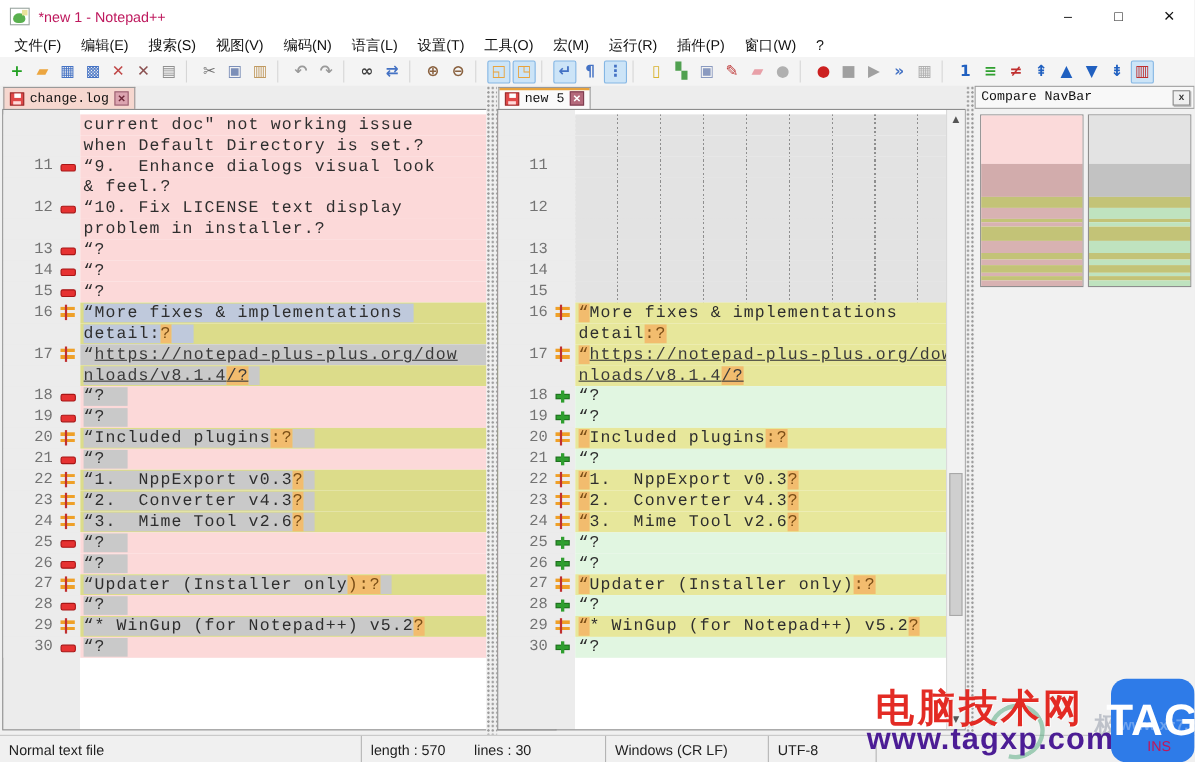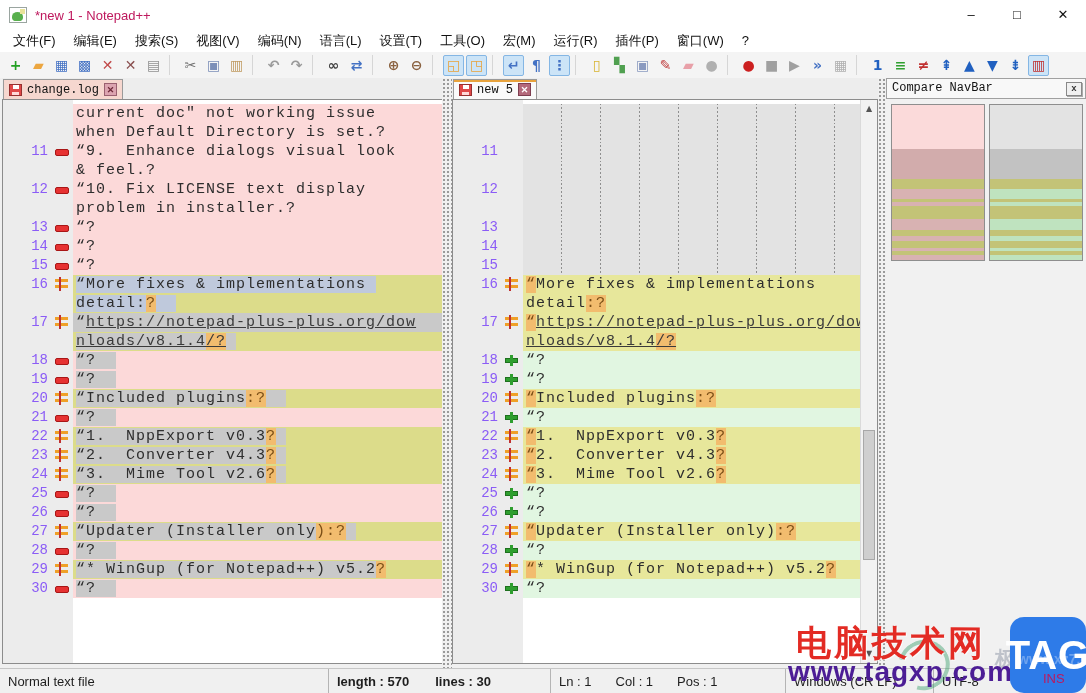--- a/index.html
+++ b/index.html
@@ -37,21 +37,21 @@
   .flop::before{content:"";position:absolute;top:0;left:3px;width:6px;height:4px;background:#FFF;}
   .flop::after{content:"";position:absolute;bottom:0;left:2px;width:7px;height:3px;background:#FFD8D8;}
   .tclose{width:13px;height:13px;margin-left:5px;display:flex;align-items:center;justify-content:center;font:bold 9px "Liberation Sans",sans-serif;}
   .tclose.pinkx{background:#DCA4B0;border:1px solid #9A6070;color:#6E2838;}
   .tclose.redx{background:#B4697B;border:1px solid #7E3E50;color:#FFF;}
 
   .edbody{position:absolute;top:21px;left:0;right:0;bottom:0;border:1px solid #8C8C8C;background:linear-gradient(90deg,#ECECEC 0 70px,#FFFFFF 70px);overflow:hidden;}
   .rows{position:absolute;top:4px;left:0;right:17px;}
   .crow{display:flex;height:19px;}
   .gut{flex:0 0 70px;background:#ECECEC;display:flex;align-items:center;}
-  .ln{flex:1;text-align:right;color:#8b5cf6;font:14px/19px "Liberation Mono",monospace;padding-right:5px;}
+  .ln{flex:1;text-align:right;color:#737373;font:14px/19px "Liberation Mono",monospace;padding-right:5px;}
   .mk{width:20px;height:19px;position:relative;flex:0 0 20px;}
   .mk.removed::before{content:"";position:absolute;left:2px;top:7px;width:12px;height:5px;background:#E63232;border:1px solid #A81616;border-radius:2px;}
   .mk.changed::before{content:"";position:absolute;left:2px;top:4px;width:13px;height:10px;
      background:linear-gradient(180deg,#EFA028 0 3px,transparent 3px 6px,#EFA028 6px 9px,transparent 9px);}
   .mk.changed::after{content:"";position:absolute;left:6px;top:2px;width:2px;height:14px;background:#C03030;}
   .mk.added::before{content:"";position:absolute;left:3px;top:8px;width:11px;height:3px;background:#2F9E2F;box-shadow:0 0 0 1px #1E701E;}
   .mk.added::after{content:"";position:absolute;left:7px;top:4px;width:3px;height:11px;background:#2F9E2F;}
   .txt{flex:1;font:15px/19px "Liberation Mono",monospace;letter-spacing:1px;color:#2E2E2E;white-space:pre;overflow:hidden;padding-left:3px;}
   .bg-pink{background:#FCD9D9;}
   .bg-yellow{background:#DCDC8A;}
@@ -84,21 +84,21 @@
   .nbclose{position:absolute;right:3px;top:3px;width:16px;height:14px;background:#F0F0F0;border:1px solid #888;box-shadow:1px 1px 0 #AAA;font:bold 9px/12px "Liberation Mono",monospace;text-align:center;color:#333;}
   .mmcol{position:absolute;top:26px;width:94px;border:1px solid #8E8E8E;background:#FFF;}
   #mm-left{left:5px;} #mm-right{left:103px;}
   .stripe{width:100%;}
 
   
   #statusbar{position:absolute;left:0;bottom:0;width:1086px;height:25px;background:#F0F0F0;border-top:1px solid #C6C6C6;display:flex;font-size:13px;color:#1E1E1E;}
   .scell{display:flex;align-items:center;padding-left:8px;height:100%;text-align:right;}
   .scell + .scell{border-left:1px solid #B4B4B4;}
   #sc-doctype{width:328px;}
-  #sc-len{width:222px;gap:26px;font-weight:bold;}
+  #sc-len{width:222px;gap:26px;}
   #sc-pos{width:235px;gap:24px;}
   #sc-eol{width:148px;}
   #sc-enc{width:98px;}
   #sc-ins{flex:1;}
 
   
   .wm-swirl{position:absolute;left:898px;top:640px;width:52px;height:50px;border:4px solid rgba(60,160,110,.45);border-left-color:transparent;border-radius:50%;transform:rotate(-30deg);z-index:52;}
   .wm-bgtext{position:absolute;left:995px;top:645px;color:rgba(115,125,145,.40);font:bold 21px "Liberation Sans",sans-serif;z-index:53;white-space:nowrap;}
   .wm-site{position:absolute;left:796px;top:620px;font:bold 35px "Liberation Sans",sans-serif;color:#E32B24;letter-spacing:3px;z-index:60;text-shadow:1px 1px 0 rgba(255,255,255,.7);}
   .wm-url{position:absolute;left:788px;top:656px;font:bold 28px "Liberation Sans",sans-serif;color:#4c1d95;letter-spacing:1px;z-index:60;}
@@ -633,25 +633,20 @@
 </div>
 
 <div id="statusbar">
   <div class="scell" id="sc-doctype">
       <span>Normal text file</span>
     </div>
   <div class="scell" id="sc-len">
     <span>length : 570</span>
     <span>lines : 30</span>
   </div>
-  <div class="scell" id="sc-pos">
-    <span>Ln : 1</span>
-    <span>Col : 1</span>
-    <span>Pos : 1</span>
-  </div>
   <div class="scell" id="sc-eol">
       <span>Windows (CR LF)</span>
     </div>
   <div class="scell" id="sc-enc">
       <span>UTF-8</span>
     </div>
   <div class="scell" id="sc-ins">
       <span></span>
     </div>
 </div>

